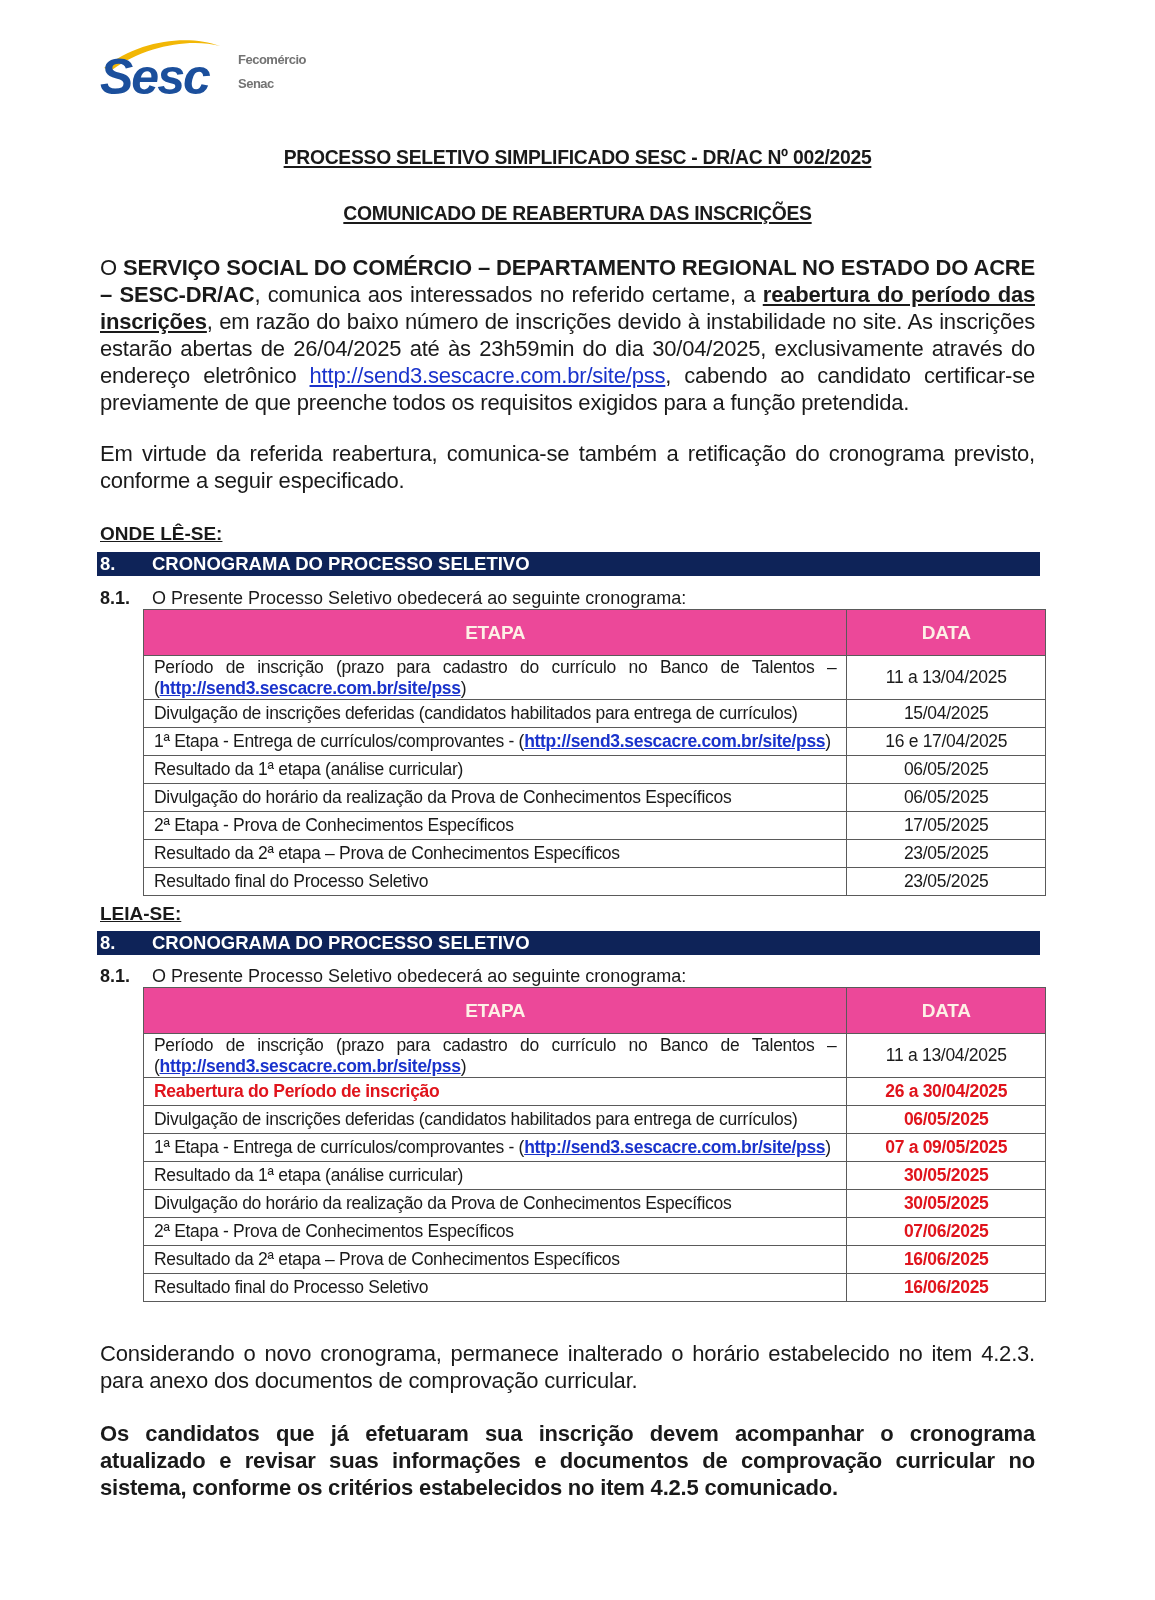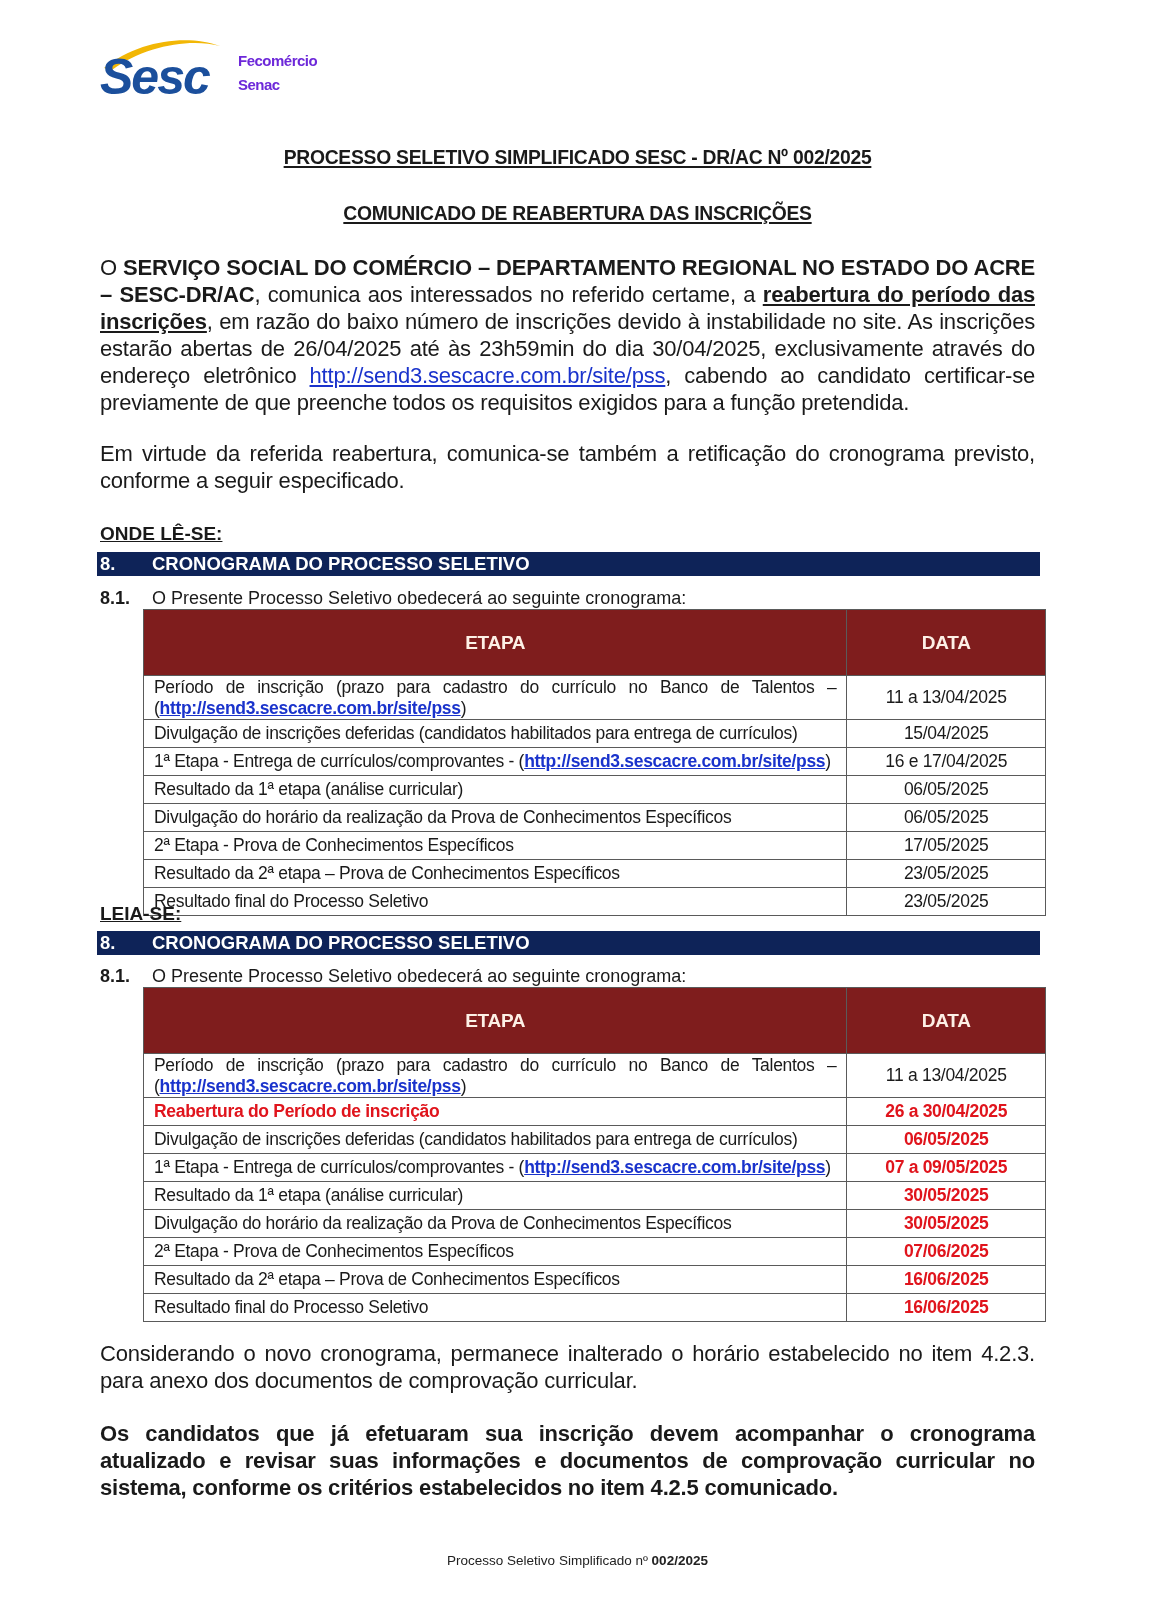--- a/index.html
+++ b/index.html
@@ -7,21 +7,21 @@
     width: 1155px; height: 1600px; position: relative; overflow: hidden;
     font-family: "Liberation Sans", sans-serif; color: #1a1a1a;
   }
   .logo { position: absolute; left: 98px; top: 34px; width: 260px; height: 70px; }
   .logo-sesc {
     position: absolute; left: 2px; top: 14px; font-size: 50px; font-weight: bold;
     color: #1b4f9c; letter-spacing: -2px; font-family: "Liberation Sans", sans-serif; font-style: italic;
   }
   .logo-arc { position: absolute; left: 0; top: 0; }
   .logo-sub {
-    position: absolute; left: 140px; font-size: 15px; font-weight: bold; color: #6d28d9;
+    position: absolute; left: 140px; font-size: 13px; font-weight: bold; color: #737373;
     letter-spacing: -0.5px;
   }
   .logo-sub.l1 { top: 18px; }
   .logo-sub.l2 { top: 42px; }
 
   .title {
     position: absolute; left: 0; width: 1155px; text-align: center;
     font-weight: bold; font-size: 21px; text-decoration: underline; letter-spacing: -0.3px;
     transform: scaleX(0.92);
   }
@@ -54,22 +54,22 @@
     position: absolute; left: 100px; font-size: 18px; line-height: 22px;
   }
   .sub .num { font-weight: bold; position: absolute; left: 0; }
   .sub .txt { position: absolute; left: 52px; white-space: nowrap; }
 
   table.crono {
     position: absolute; left: 143px; width: 903px; border-collapse: collapse;
     font-size: 17.5px; letter-spacing: -0.3px;
   }
   table.crono th {
-    background: #7f1d1d; color: #fdf0e6; font-weight: bold; font-size: 19px;
-    height: 37px; border: 1.5px solid #5a5a5a; text-align: center; padding: 14px;
+    background: #ec4899; color: #fdf0e6; font-weight: bold; font-size: 19px;
+    height: 37px; border: 1.5px solid #5a5a5a; text-align: center; padding: 4px;
   }
   table.crono td {
     border: 1.5px solid #5a5a5a; padding: 0 10px; height: 27px; vertical-align: middle;
   }
   table.crono td.etapa { width: 700px; text-align: justify; line-height: 21px; }
   table.crono td.data { width: 161px; text-align: center; padding: 0 20px; }
   table.crono tr.tall td { height: 43px; }
   .red { color: #e0141c; font-weight: bold; }
   .link-b { color: #1a33cc; text-decoration: underline; font-weight: bold; }
 
@@ -203,14 +203,13 @@
     <td class="etapa">Resultado final do Processo Seletivo</td>
     <td class="data red">16/06/2025</td>
   </tr>
 </tbody>
   </table>
 
 <div class="para p3">Considerando o novo cronograma, permanece inalterado o horário estabelecido no item 4.2.3. para anexo dos documentos de comprovação curricular.</div>
 <div class="para p4">Os candidatos que já efetuaram sua inscrição devem acompanhar o cronograma atualizado e revisar suas informações e documentos de comprovação curricular no sistema, conforme os critérios estabelecidos no item 4.2.5 comunicado.</div>
 
 <div class="footer" style="top:1552px;">
-  <div><span>Processo Seletivo Simplificado nº </span><b>002/2025</b></div>
 </div>
 
 </body></html>

